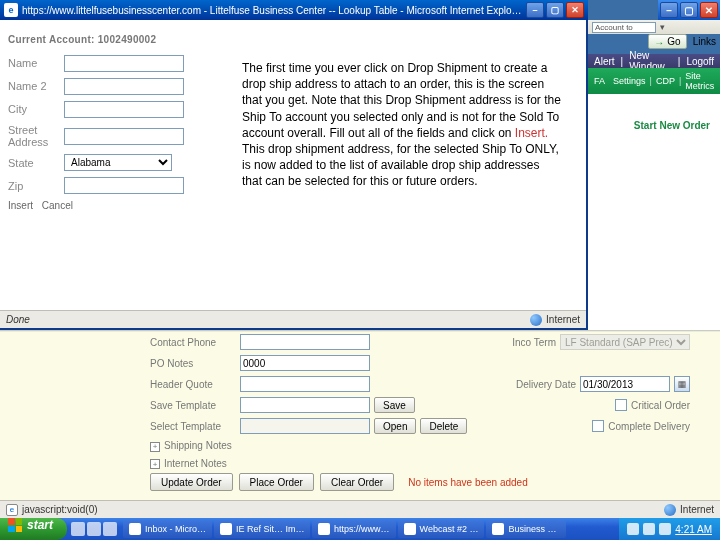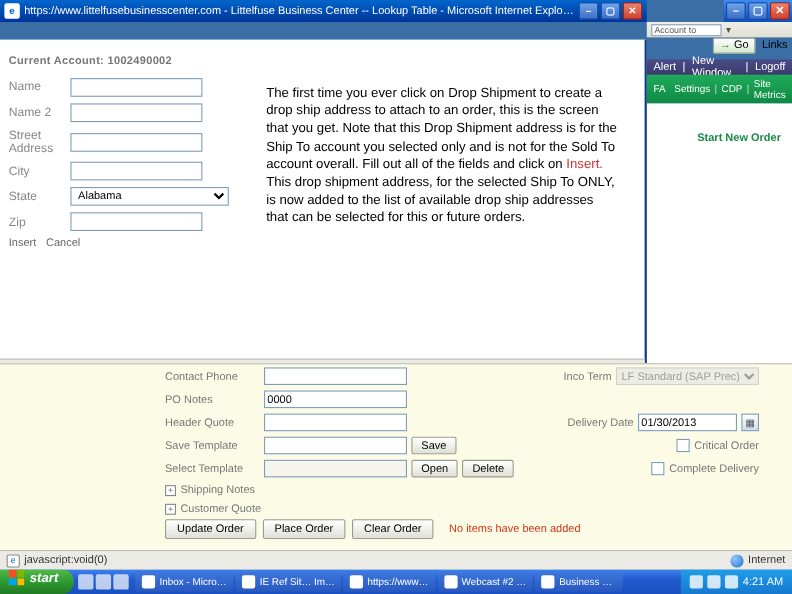--- a/index.html
+++ b/index.html
@@ -7,33 +7,33 @@
 
 
 .ie-titlebar { position: absolute; top: 0; left: 0; right: 0; height: 20px; background: linear-gradient(to bottom, #0066cc, #003399); display: flex; align-items: center; padding: 0 4px; color: #fff; font-size: 10px; }
 .ie-titlebar .ie-icon { width: 14px; height: 14px; background: #fff; border-radius: 2px; margin-right: 4px; display: inline-flex; align-items: center; justify-content: center; color: #06c; font-weight: bold; font-size: 9px; }
 .ie-titlebar .title-text { flex: 1; white-space: nowrap; overflow: hidden; text-overflow: ellipsis; }
 .ie-titlebar .win-btns { display: flex; gap: 2px; }
 .ie-titlebar .win-btn { width: 18px; height: 16px; background: linear-gradient(#6fa3e8, #3d6fc8); border: 1px solid #1a4a9e; border-radius: 2px; display: flex; align-items: center; justify-content: center; color: #fff; font-size: 9px; font-weight: bold; }
 .ie-titlebar .win-btn.close { background: linear-gradient(#f08070, #d0422a); border-color: #a02010; }
 
 
-.popup-body { position: absolute; top: 36px; left: 0; width: 588px; height: 310px; background: #fff; border-right: 2px solid #0d3a8a; border-bottom: 2px solid #0d3a8a; }
+.popup-body { position: absolute; top: 20px; left: 0; width: 588px; height: 310px; background: #fff; border-right: 2px solid #0d3a8a; border-bottom: 2px solid #0d3a8a; }
 .popup-body .status-bar { position: absolute; bottom: 0; left: 0; right: 0; height: 18px; background: #eceae5; border-top: 1px solid #c0bdb6; display: flex; align-items: center; font-size: 10px; color: #333; }
 .popup-body .status-bar .done { padding: 0 6px; font-style: italic; }
 .popup-body .status-bar .globe { margin-left: auto; margin-right: 6px; display: flex; align-items: center; gap: 4px; }
 .popup-body .status-bar .globe .g-icon { width: 12px; height: 12px; background: radial-gradient(circle at 30% 30%, #8fc8ff, #2a70c8); border-radius: 50%; }
 
 .form-area { position: absolute; top: 14px; left: 8px; width: 226px; font-size: 10px; color: #555; }
 .form-area .acct { font-weight: bold; color: #777; margin-bottom: 10px; font-size: 10px; letter-spacing: 0.3px; }
 .form-area .row { display: flex; align-items: center; margin-bottom: 6px; }
 .form-area .lbl { width: 56px; color: #888; font-size: 11px; line-height: 1.1; }
 .form-area input[type="text"], .form-area select { height: 17px; border: 1px solid #7f9db9; font-size: 10px; padding: 0 2px; background: #fff; }
 .form-area input.txt { width: 120px; }
-.form-area select { width: 144px; }
+.form-area select { width: 108px; }
 .form-area .actions { margin-top: 6px; color: #666; font-size: 10px; }
 .form-area .actions span { margin-right: 6px; }
 
 .explainer { position: absolute; top: 40px; left: 242px; width: 320px; font-size: 12px; color: #000; line-height: 1.35; font-family: Arial, sans-serif; }
 .explainer .insert { color: #c33; }
 
 
 .main-right { position: absolute; top: 0; right: 0; width: 132px; height: 330px; }
 .main-right .top-btns { position: absolute; top: 0; right: 0; display: flex; gap: 2px; padding: 2px; background: linear-gradient(#3d8df0, #0a50c0); height: 20px; }
 .main-right .top-btns .wb { width: 18px; height: 16px; background: linear-gradient(#6fa3e8, #3d6fc8); border: 1px solid #1a4a9e; border-radius: 2px; color: #fff; display: flex; align-items: center; justify-content: center; font-size: 10px; font-weight: bold; }
@@ -75,21 +75,21 @@
 .lower-status .globe .g-icon { width: 12px; height: 12px; background: radial-gradient(circle at 30% 30%, #8fc8ff, #2a70c8); border-radius: 50%; }
 
 
 .taskbar { position: absolute; bottom: 0; left: 0; right: 0; height: 22px; background: linear-gradient(#3c82e8, #225bd0 40%, #1a50c0); display: flex; align-items: center; }
 .taskbar .start { height: 22px; padding: 0 14px 0 8px; background: linear-gradient(#4fb84a, #2e9a30 50%, #1f7a22); color: #fff; display: flex; align-items: flex-start; gap: 5px; font-size: 12px; font-style: italic; font-weight: bold; border-radius: 0 10px 10px 0; }
 .taskbar .start .win-logo { width: 14px; height: 14px; display: grid; grid-template-columns: 1fr 1fr; grid-template-rows: 1fr 1fr; gap: 1px; }
 .taskbar .start .win-logo span:nth-child(1){background:#f25022;} .taskbar .start .win-logo span:nth-child(2){background:#7fba00;} .taskbar .start .win-logo span:nth-child(3){background:#00a4ef;} .taskbar .start .win-logo span:nth-child(4){background:#ffb900;}
 .taskbar .tasks { display: flex; gap: 2px; margin-left: 6px; height: 18px; }
 .taskbar .task { height: 18px; min-width: 80px; max-width: 96px; padding: 0 6px; background: linear-gradient(#3d76dc, #2858c0); color: #fff; font-size: 9px; display: flex; align-items: center; gap: 4px; border-radius: 2px; overflow: hidden; white-space: nowrap; }
 .taskbar .task .ti { width: 12px; height: 12px; background: #fff; border-radius: 2px; flex-shrink: 0; }
-.taskbar .tray { margin-left: auto; height: 22px; background: linear-gradient(#1f9de8, #1678d0); display: flex; align-items: center; gap: 4px; padding: 0 8px; color: #fff; font-size: 10px; }
+.taskbar .tray { margin-left: auto; height: 22px; background: linear-gradient(#1f9de8, #1678d0); display: flex; align-items: center; gap: 4px; padding: 0 8px; color: #fff; font-size: 10px; text-decoration: underline; }
 .taskbar .tray .ti { width: 12px; height: 12px; background: rgba(255,255,255,.8); border-radius: 2px; }
 .taskbar .ql { display: flex; gap: 2px; margin-left: 4px; }
 .taskbar .ql .qi { width: 14px; height: 14px; background: rgba(255,255,255,.7); border-radius: 2px; }
 .addr-row { position: absolute; top: 20px; right: 0; width: 132px; height: 14px; background: linear-gradient(#f0efe8, #e0dfd4); display: flex; align-items: center; font-size: 9px; color: #555; padding: 0 4px; gap: 4px; }
 .addr-row .sb { width: 64px; height: 11px; background: #fff; border: 1px solid #7f9db9; font-size: 8px; padding: 0 2px; overflow: hidden; }
 </style>
 </head>
 <body>
 
 <div class="main-right">
@@ -145,25 +145,25 @@
     <div class="acct">Current Account: 1002490002</div>
     <div class="row">
         <div class="lbl">Name</div>
         <input class="txt" type="text" style="">
       </div>
     <div class="row">
         <div class="lbl">Name 2</div>
         <input class="txt" type="text" style="">
       </div>
     <div class="row">
+        <div class="lbl">City</div>
+        <input class="txt" type="text" style="">
+      </div>
+    <div class="row">
         <div class="lbl">Street Address</div>
-        <input class="txt" type="text" style="">
-      </div>
-    <div class="row">
-        <div class="lbl">City</div>
         <input class="txt" type="text" style="">
       </div>
     <div class="row">
         <div class="lbl">State</div>
         <select><option>Alabama</option></select>
       </div>
     <div class="row">
         <div class="lbl">Zip</div>
         <input class="txt" type="text" style="">
       </div>
@@ -222,21 +222,21 @@
       <div class="lbl">Select Template</div>
       <input class="txt" type="text" style="background: rgb(245, 245, 238);">
       <button class="btn">Open</button>
       <button class="btn">Delete</button>
       <div class="right-col">
         <span class="chk"></span>
         <div class="rlbl">Complete Delivery</div>
       </div>
     </div>
     <div class="section-toggle"><span class="box">+</span><span>Shipping Notes</span></div>
-    <div class="section-toggle"><span class="box">+</span><span>Customer Quote</span></div>
+    <div class="section-toggle"><span class="box">+</span><span>Internet Notes</span></div>
     <div class="action-buttons">
       <button class="btn">Update Order</button>
       <button class="btn">Place Order</button>
       <button class="btn">Clear Order</button>
       <span class="warn">No items have been added</span>
     </div>
   </div>
 </div>
 
 <div class="lower-status">

